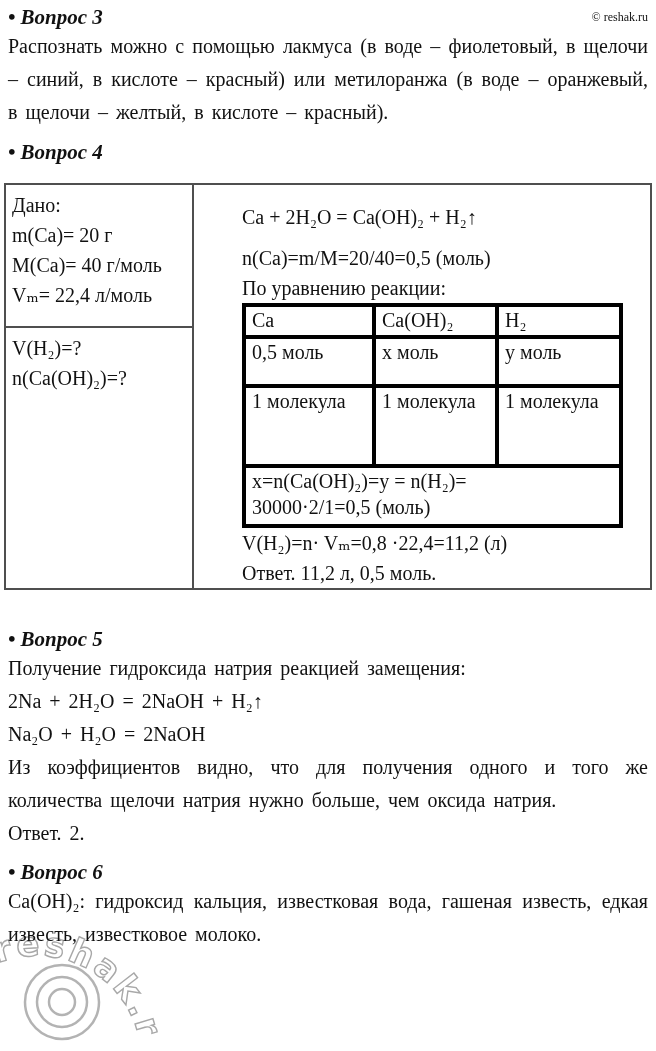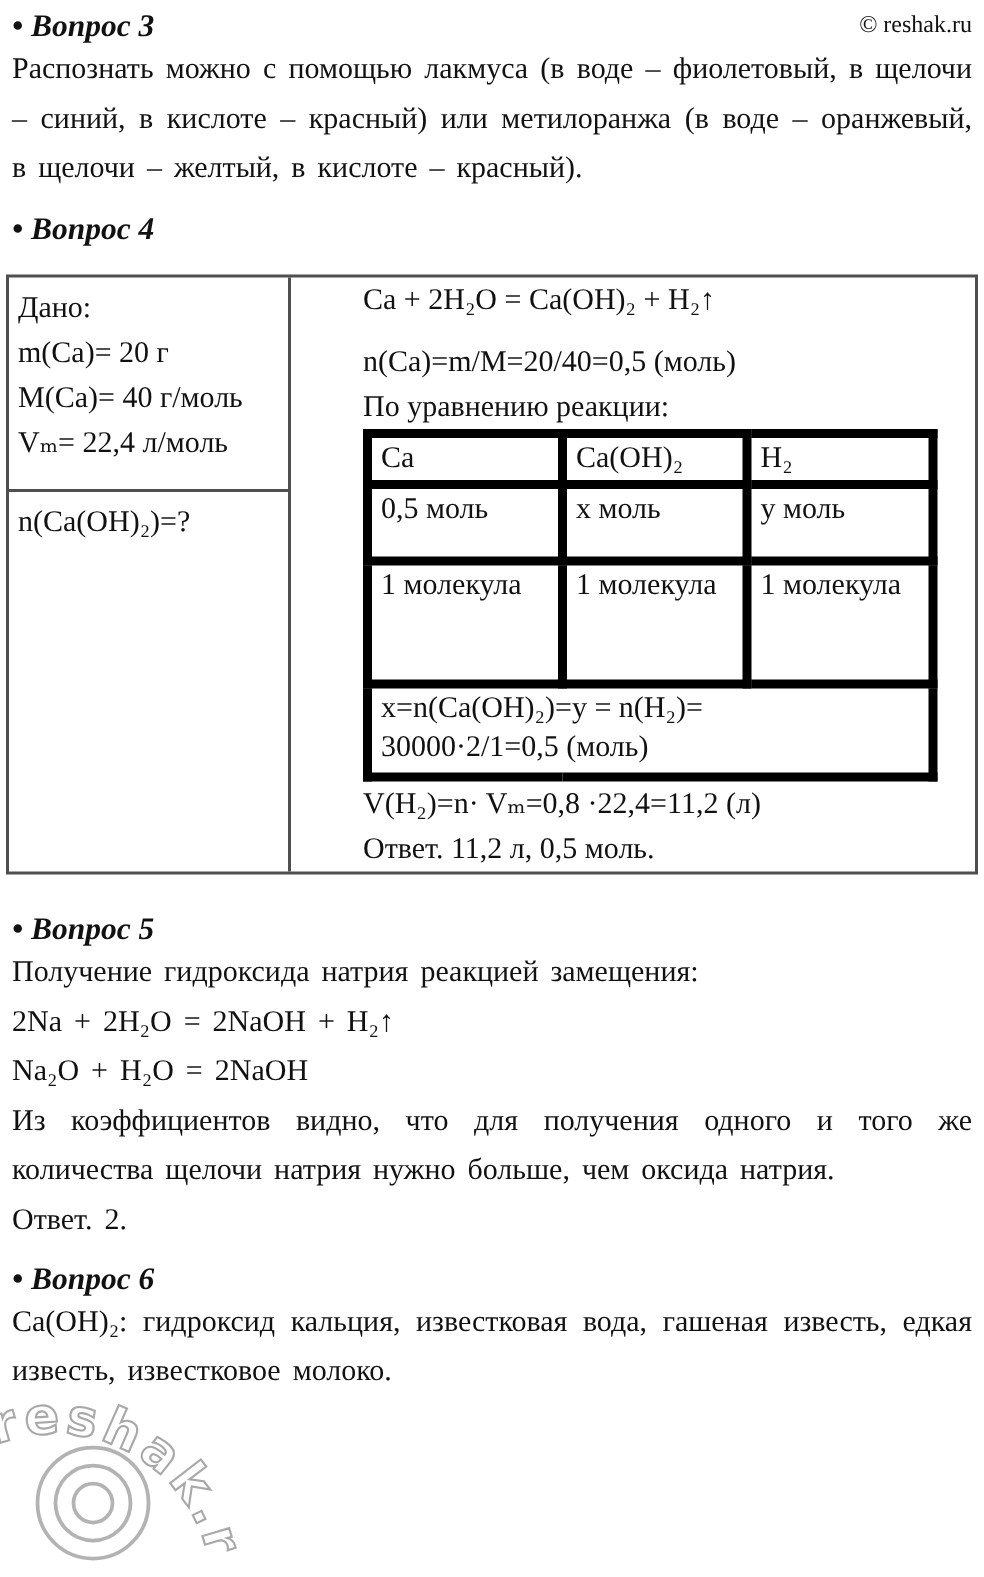--- a/index.html
+++ b/index.html
@@ -9,28 +9,28 @@
     color: #111111;
     font-family: "Liberation Serif", "DejaVu Serif", "DejaVu Sans", serif;
     font-size: 20px;
     overflow: hidden;
     position: relative;
   }
   .doc { position: relative; z-index: 1; padding: 0 8px; }
 
   .hdr { display: flex; justify-content: space-between; align-items: flex-start; padding-top: 4px; line-height: 26px; }
   .qhead { font-weight: bold; font-style: italic; font-size: 21px; line-height: 26px; }
-  .copy { font-size: 16px; }
+  .copy { font-size: 12px; }
 
   p.body-par { margin: 0; line-height: 33px; text-align: justify; word-spacing: 3px; }
   .single { text-align: left; word-spacing: normal; }
 
   .m-p1   { margin-top: 14px; }
   .m-h4   { margin-top: 10px; }
-  .m-h5   { margin-top: 23px; }
+  .m-h5   { margin-top: 36px; }
   .m-q5a  { margin-top: 19px; }
   .m-eq   { margin-top: 14px; }
   .m-con  { margin-top: 13px; }
   .m-ans2 { margin-top: 12px; }
   .m-h6   { margin-top: 9px; }
   .m-q6   { margin-top: 19px; }
 
   
   .problem-table {
     display: flex;
@@ -47,31 +47,31 @@
     flex: none;
   }
   .given-top {
     height: 143px; box-sizing: border-box;
     border-bottom: 2px solid #4f4f4f;
     padding: 5px 6px 0 6px;
   }
   .given-bottom { padding: 5px 6px 0 6px; }
   .gline { line-height: 30px; white-space: nowrap; }
 
-  .solution-cell { flex: 1; padding: 0 0 0 8px; box-sizing: border-box; border-radius: 19px; }
+  .solution-cell { flex: 1; padding: 17px 0 0 8px; box-sizing: border-box; border-radius: 19px; }
   .sline { line-height: 30px; }
   .mole-line { margin-top: 11px; }
 
   table.ratio {
     border-collapse: collapse;
     width: 377px;
     table-layout: fixed;
   }
   table.ratio th, table.ratio td {
-    border: 6px solid #000000;
+    border: 4px solid #000000;
     font-weight: normal;
     text-align: left;
     vertical-align: top;
     padding: 0 6px;
     line-height: 27px;
     font-size: 20px;
   }
   table.ratio th { height: 28px; }
   td.r-moles { height: 45px; }
   td.r-molec { height: 76px; }
@@ -119,20 +119,21 @@
 
   <div class="problem-table">
     <div class="given-cell">
       <div class="given-top">
         <div class="gline">Дано:</div>
         <div class="gline">m(Ca)= 20 г</div>
         <div class="gline">M(Ca)= 40 г/моль</div>
         <div class="gline">Vₘ= 22,4 л/моль</div>
       </div>
       <div class="given-bottom">
+        <div class="gline">V(H₂)=?</div>
         <div class="gline">n(Ca(OH)₂)=?</div>
       </div>
     </div>
     <div class="solution-cell">
       <div class="sline">Ca + 2H₂O = Ca(OH)₂ + H₂↑</div>
       <div class="sline mole-line">n(Ca)=m/M=20/40=0,5 (моль)</div>
       <div class="sline">По уравнению реакции:</div>
       <table class="ratio">
         <colgroup>
             <col class="c1">

